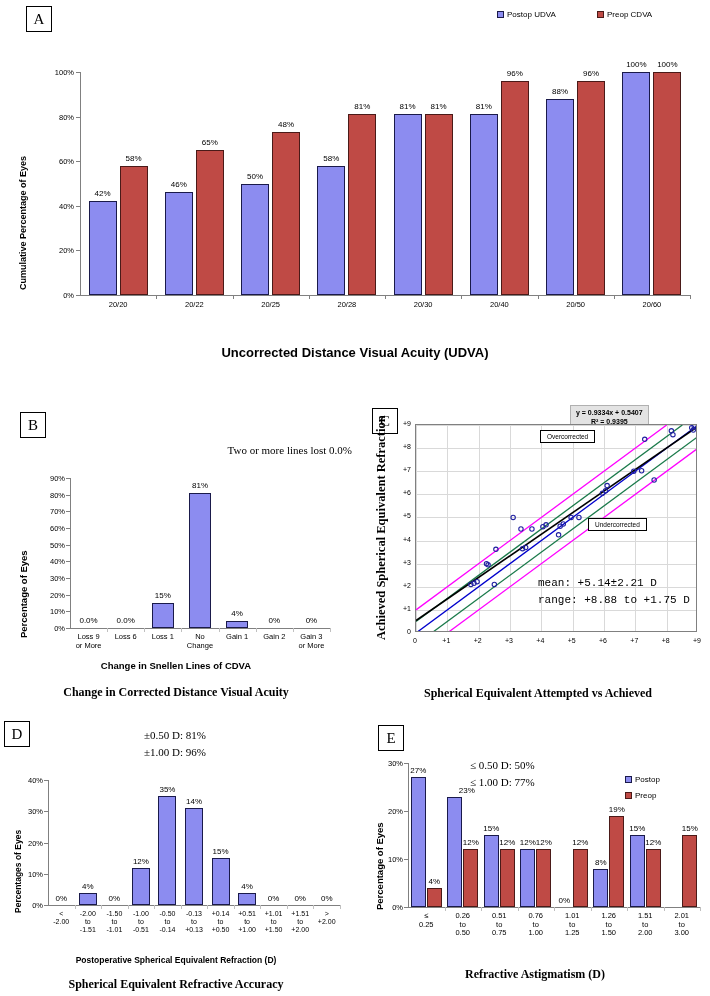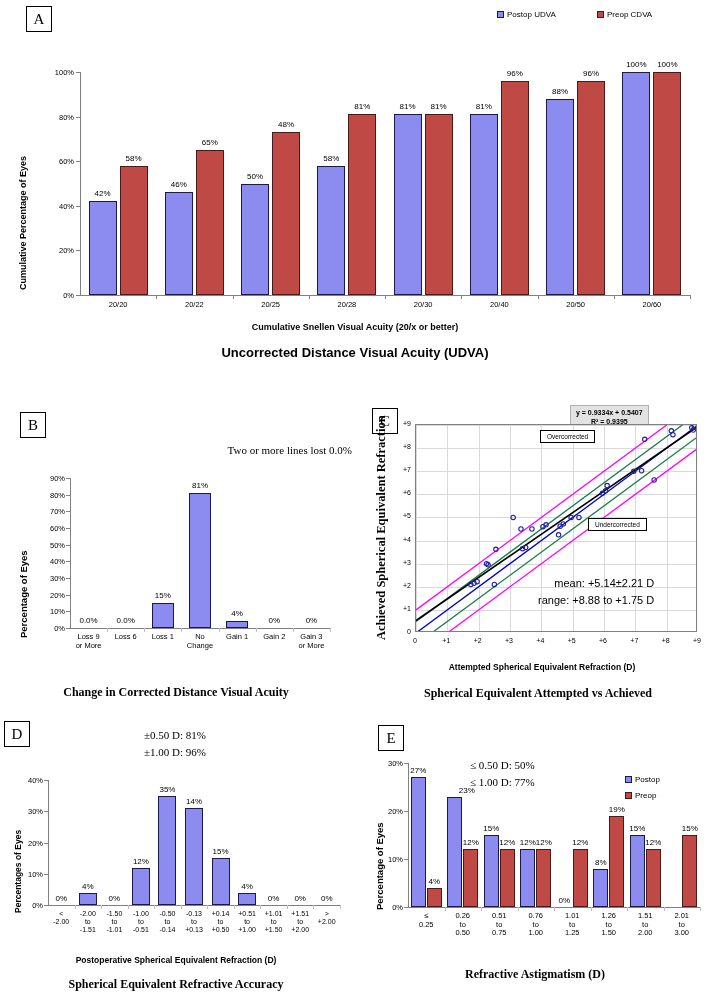--- a/index.html
+++ b/index.html
@@ -83,23 +83,23 @@
     position:absolute; background:#e3e3e3; border:1px solid #b0b0b0;
     font-size:7px; font-weight:bold; text-align:center;
     padding:2px 5px; line-height:1.35; white-space:pre-line;
     font-family:"Liberation Sans", sans-serif;
   }
   .c-tagbox {
     position:absolute; background:#fff; border:1.2px solid #000;
     font-size:6.5px; padding:2px 6px; white-space:nowrap;
   }
   .c-stats {
-    position:absolute; font-family:Liberation Sans, sans-serif;
+    position:absolute; font-family:Liberation Mono, monospace;
     font-size:11px; line-height:1.5; white-space:pre-line;
-    text-align:right;
+    text-align:left;
   }
   .c-axis-num { position:absolute; font-size:7px; }
 </style>
 </head>
 <body>
 
 <div class="panel" id="panelA" style="left:0;top:0;width:710px;height:370px;">
   <div class="panel-letter" style="left:26px;top:6px;">A</div>
 
   <div class="legend-item" style="left:497px;top:10px;">
@@ -108,21 +108,20 @@
   <div class="legend-item" style="left:597px;top:10px;">
     <span class="legend-swatch" style="background:#bf4a45;border-color:#4a1a18;"></span><span>Preop CDVA</span>
   </div>
 
   <div class="axis-title-y" style="left:18px;top:290px;">Cumulative Percentage of Eyes</div>
 
   <div id="A-plot" style="position:absolute;left:80px;top:72px;width:610px;height:223px;"></div>
   <div class="axis-line" style="left:80px;top:72px;width:1px;height:224px;"></div>
   <div class="axis-line" style="left:80px;top:295px;width:611px;height:1px;"></div>
 
-  <div class="axis-title-x" style="left:0;top:322px;font-size:9px;">Cumulative Snellen Visual Acuity (20/x or better)</div>
   <div class="fig-title" style="left:0;top:345px;font-size:13px;">Uncorrected Distance Visual Acuity (UDVA)</div>
 <div class="ytick" style="left: 40px; width: 34px; top: 295px;">0%</div>
     <div class="ytick-mark" style="left: 76px; top: 295px;"></div>
     <div class="ytick" style="left: 40px; width: 34px; top: 250.4px;">20%</div>
     <div class="ytick-mark" style="left: 76px; top: 250.4px;"></div>
     <div class="ytick" style="left: 40px; width: 34px; top: 205.8px;">40%</div>
     <div class="ytick-mark" style="left: 76px; top: 205.8px;"></div>
     <div class="ytick" style="left: 40px; width: 34px; top: 161.2px;">60%</div>
     <div class="ytick-mark" style="left: 76px; top: 161.2px;"></div>
     <div class="ytick" style="left: 40px; width: 34px; top: 116.6px;">80%</div>
@@ -183,20 +182,21 @@
   <div class="panel-letter" style="left:20px;top:12px;">B</div>
 
   <div class="annot" style="left:0;top:44px;width:352px;text-align:right;font-family:'Liberation Serif',serif;font-size:11px;">Two or more lines lost 0.0%</div>
 
   <div class="axis-title-y" style="left:18px;top:238px;font-size:9.5px;">Percentage of Eyes</div>
 
   <div id="B-plot" style="position:absolute;left:70px;top:78px;width:260px;height:150px;"></div>
   <div class="axis-line" style="left:70px;top:78px;width:1px;height:151px;"></div>
   <div class="axis-line" style="left:70px;top:228px;width:261px;height:1px;"></div>
 
+  <div class="axis-title-x" style="left:0;top:260px;width:352px;font-size:9.5px;">Change in Snellen Lines of CDVA</div>
   <div class="fig-title serif" style="left:0;top:285px;width:352px;font-size:12px;font-weight:bold;">Change in Corrected Distance Visual Acuity</div>
 <div class="ytick" style="left: 38px; width: 27px; top: 228px;">0%</div>
     <div class="ytick-mark" style="left: 66px; top: 228px;"></div>
     <div class="ytick" style="left: 38px; width: 27px; top: 211.333px;">10%</div>
     <div class="ytick-mark" style="left: 66px; top: 211.333px;"></div>
     <div class="ytick" style="left: 38px; width: 27px; top: 194.667px;">20%</div>
     <div class="ytick-mark" style="left: 66px; top: 194.667px;"></div>
     <div class="ytick" style="left: 38px; width: 27px; top: 178px;">30%</div>
     <div class="ytick-mark" style="left: 66px; top: 178px;"></div>
     <div class="ytick" style="left: 38px; width: 27px; top: 161.333px;">40%</div>
@@ -311,21 +311,20 @@
 
   <div class="c-tagbox" style="left:180px;top:30px;">Overcorrected</div>
   <div class="c-tagbox" style="left:228px;top:118px;">Undercorrected</div>
 
   <div class="c-stats" style="left:178px;top:175px;">mean: +5.14±2.21 D
 range: +8.88 to +1.75 D</div>
 
   <div id="C-xticks"></div>
   <div id="C-yticks"></div>
 
-  <div class="axis-title-x" style="left:22px;top:262px;width:320px;font-size:8.5px;">Attempted Spherical Equivalent Refraction (D)</div>
   <div class="fig-title serif" style="left:10px;top:286px;width:336px;font-size:12px;font-weight:bold;">Spherical Equivalent Attempted vs Achieved</div>
 <div class="c-axis-num" style="left: 47px; top: 237px; width: 16px; text-align: center;">0</div>
     <div class="c-axis-num" style="left: 78.3333px; top: 237px; width: 16px; text-align: center;">+1</div>
     <div class="c-axis-num" style="left: 109.667px; top: 237px; width: 16px; text-align: center;">+2</div>
     <div class="c-axis-num" style="left: 141px; top: 237px; width: 16px; text-align: center;">+3</div>
     <div class="c-axis-num" style="left: 172.333px; top: 237px; width: 16px; text-align: center;">+4</div>
     <div class="c-axis-num" style="left: 203.667px; top: 237px; width: 16px; text-align: center;">+5</div>
     <div class="c-axis-num" style="left: 235px; top: 237px; width: 16px; text-align: center;">+6</div>
     <div class="c-axis-num" style="left: 266.333px; top: 237px; width: 16px; text-align: center;">+7</div>
     <div class="c-axis-num" style="left: 297.667px; top: 237px; width: 16px; text-align: center;">+8</div>

